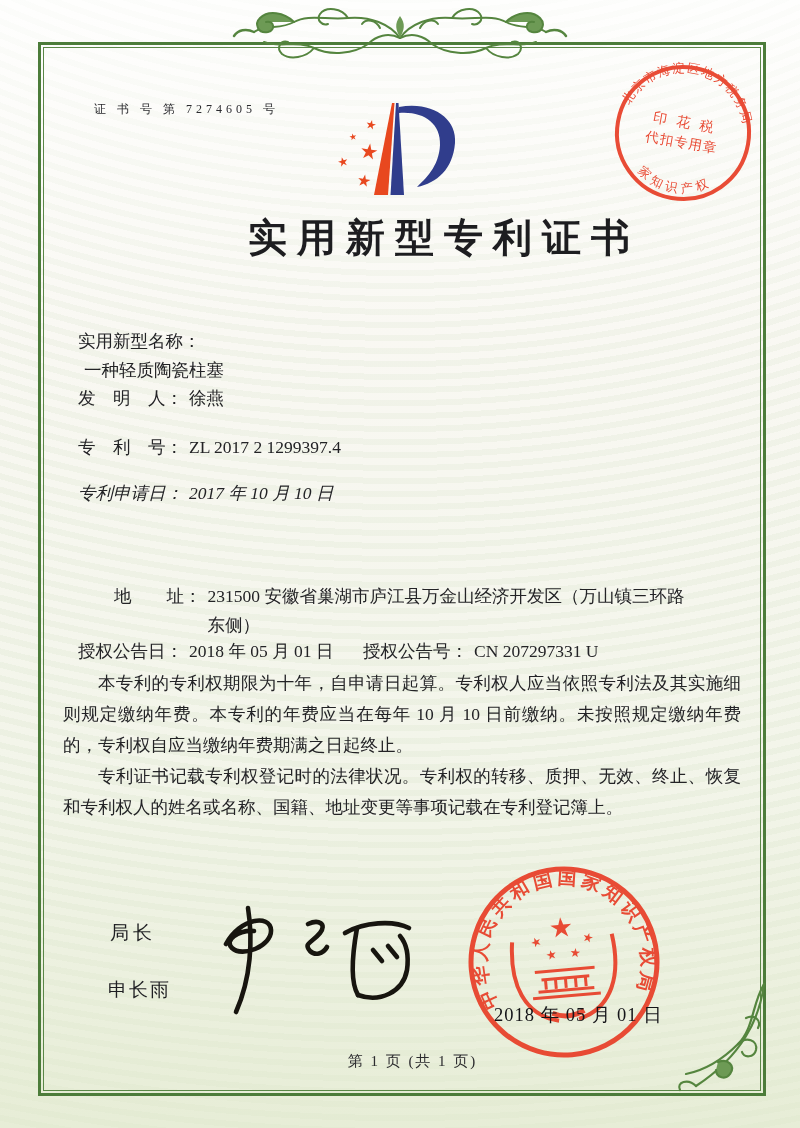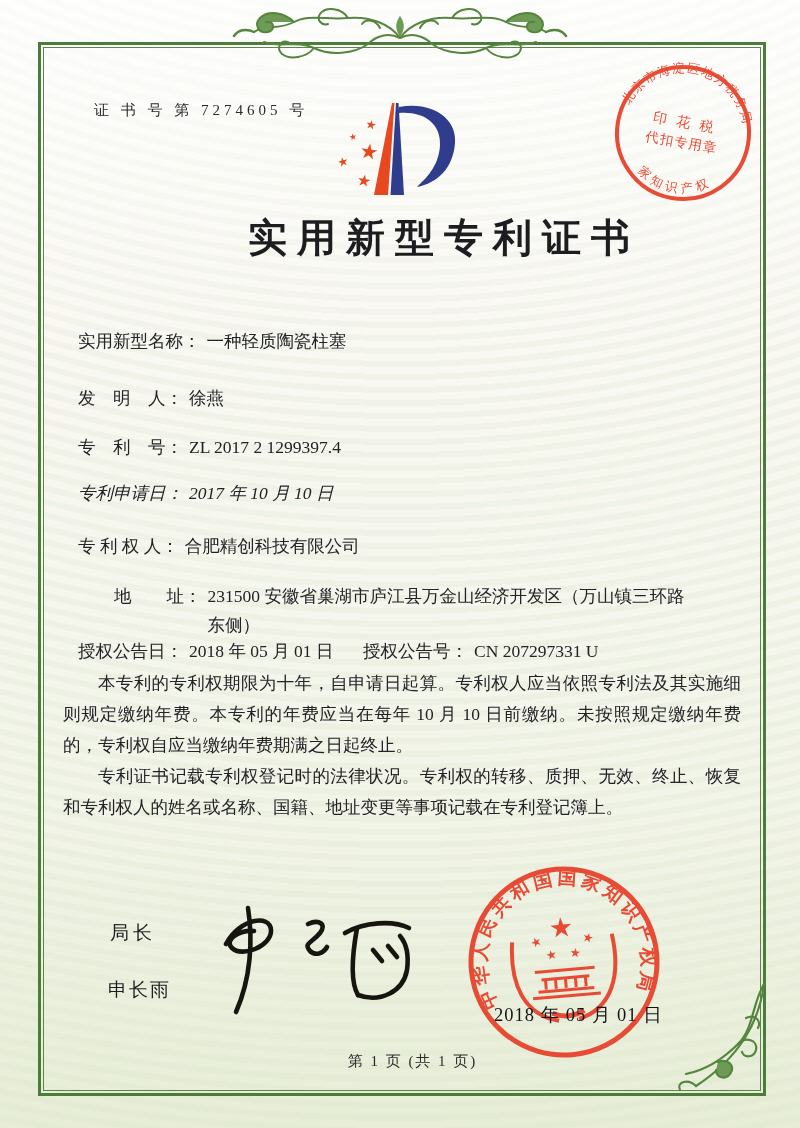--- a/index.html
+++ b/index.html
@@ -7,27 +7,27 @@
   .stage{position:relative;width:800px;height:1128px;background:#f1efe9;overflow:hidden;}
   .paper{position:absolute;inset:0;
     background:
       linear-gradient(180deg, rgba(255,255,255,0.85) 0%, rgba(248,247,241,0.5) 30%, rgba(236,241,224,0.55) 70%, rgba(226,234,207,0.8) 100%),
       repeating-radial-gradient(circle at 50% -900px, rgba(124,168,96,0.12) 0 6px, rgba(255,255,255,0) 6px 13px),
       #faf9f4;}
   .frame{position:absolute;left:38px;top:42px;width:722px;height:1048px;border:3px solid #4c7c3a;}
   .frame-inner{position:absolute;inset:2px;border:1px solid #5a8747;}
   .flourish-top{position:absolute;left:230px;top:2px;width:340px;height:64px;}
   .flourish-corner{position:absolute;left:676px;top:978px;width:92px;height:116px;}
-  .cert-no{position:absolute;left:94px;top:101px;font-size:15px;letter-spacing:4px;color:#2a2a2e;}
+  .cert-no{position:absolute;left:94px;top:101px;font-size:12px;letter-spacing:4px;color:#2a2a2e;}
   .logo{position:absolute;left:333px;top:99px;width:128px;height:100px;}
   .title{position:absolute;left:0;top:211px;width:100%;text-align:center;font-size:39px;font-weight:700;letter-spacing:10px;color:#1d1d20;margin-left:44px;}
   .frow{position:absolute;left:78px;font-size:17.5px;color:#232326;display:flex;align-items:flex-start;line-height:29px;}
   .flabel{white-space:pre;flex:none;}
   .fvalue{margin-left:6px;}
-  .r-name{top:327px;} .r-inventor{top:384px;} .r-patno{top:433px;}
+  .r-name{top:327px;flex-direction:column;} .r-inventor{top:384px;} .r-patno{top:433px;}
   .r-filing{top:479px;font-style:italic;} .r-patentee{top:532px;}
   .r-address{top:582px;margin-left:36px;} .r-address .fvalue{width:482px;}
   .r-grantdate{top:637px;} .r-grantno{top:637px;left:363px;}
   .body-text{position:absolute;left:63px;top:668px;width:678px;font-size:17.5px;line-height:31px;color:#232326;text-align:justify;}
   .body-text p{margin:0;text-indent:2em;}
   .sig-title{position:absolute;left:110px;top:920px;font-size:19px;letter-spacing:4px;color:#1e1e22;}
   .sig-name{position:absolute;left:108px;top:977px;font-size:19px;letter-spacing:2px;color:#1e1e22;}
   .sig-script{position:absolute;left:196px;top:898px;width:232px;height:122px;}
   .seal{position:absolute;opacity:0.95;}
   .seal-tax{left:608px;top:58px;width:150px;height:150px;}
@@ -102,24 +102,20 @@
     <span class="flabel">发　明　人：</span>
     <span class="fvalue">徐燕</span>
   </div>
   <div class="frow r-patno">
     <span class="flabel">专　利　号：</span>
     <span class="fvalue">ZL 2017 2 1299397.4</span>
   </div>
   <div class="frow r-filing">
     <span class="flabel">专利申请日：</span>
     <span class="fvalue">2017 年 10 月 10 日</span>
-  </div>
-  <div class="frow r-patentee">
-    <span class="flabel">专 利 权 人：</span>
-    <span class="fvalue">合肥精创科技有限公司</span>
   </div>
   <div class="frow r-address">
     <span class="flabel">地　　址：</span>
     <span class="fvalue">231500 安徽省巢湖市庐江县万金山经济开发区（万山镇三环路东侧）</span>
   </div>
   <div class="frow r-grantdate">
     <span class="flabel">授权公告日：</span>
     <span class="fvalue">2018 年 05 月 01 日</span>
   </div>
   <div class="frow r-grantno">

